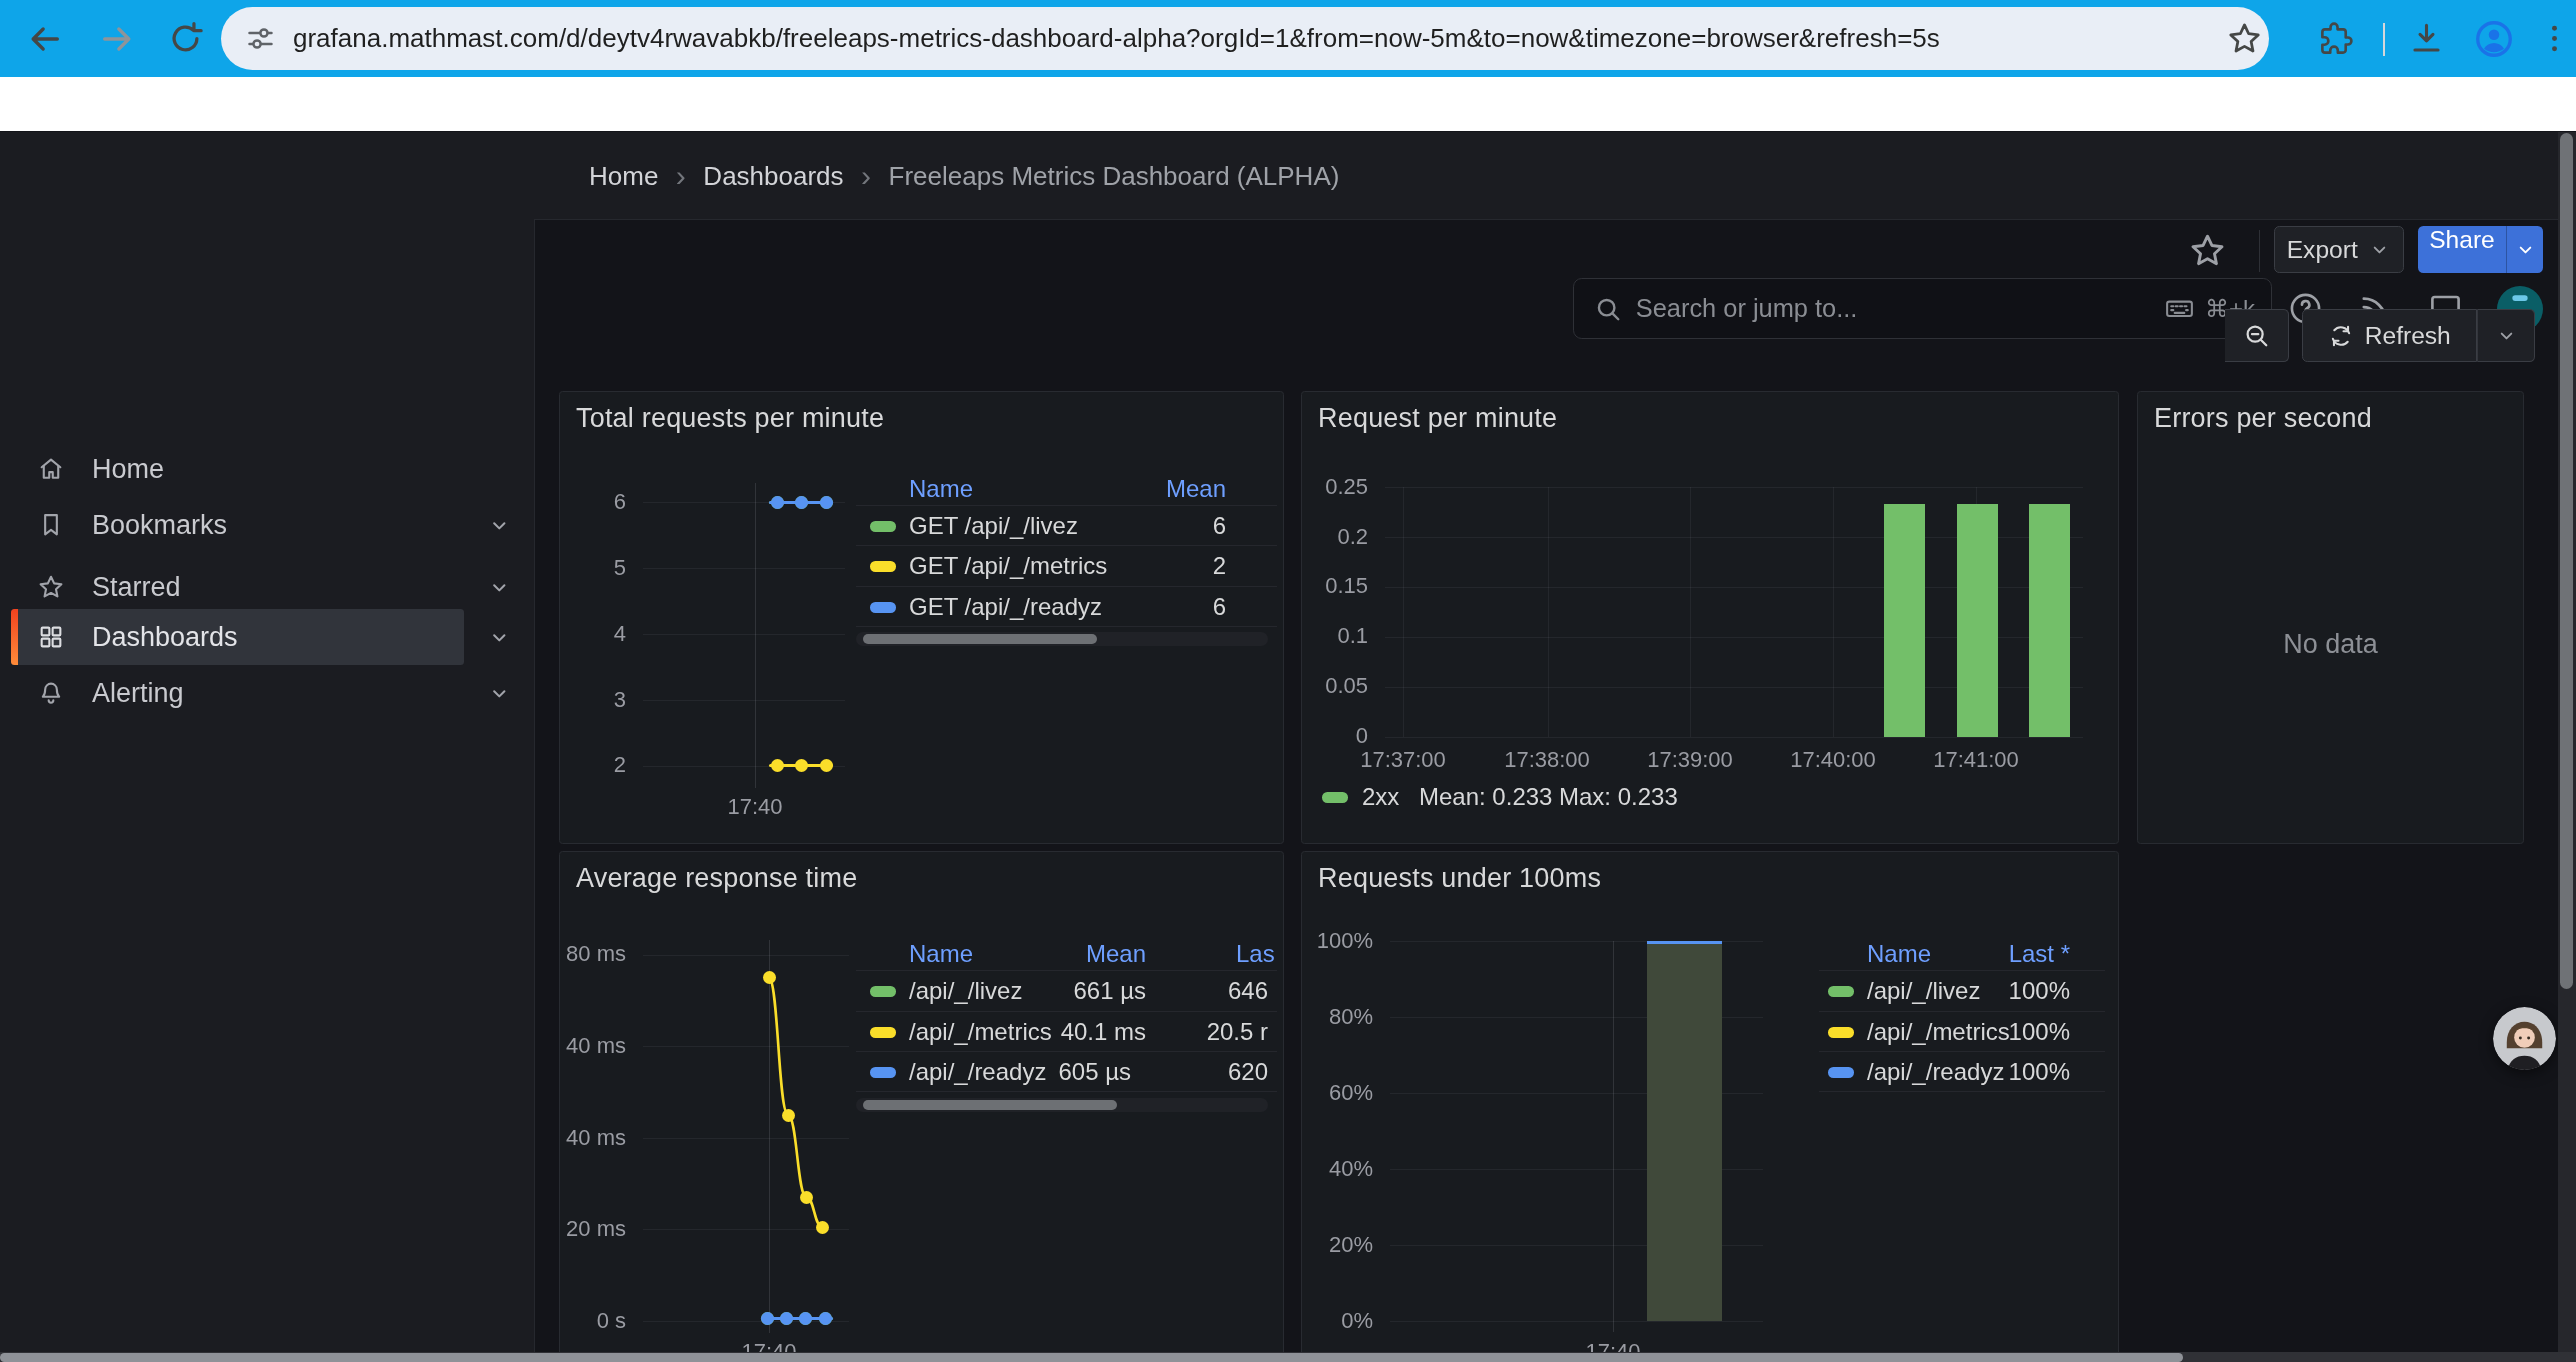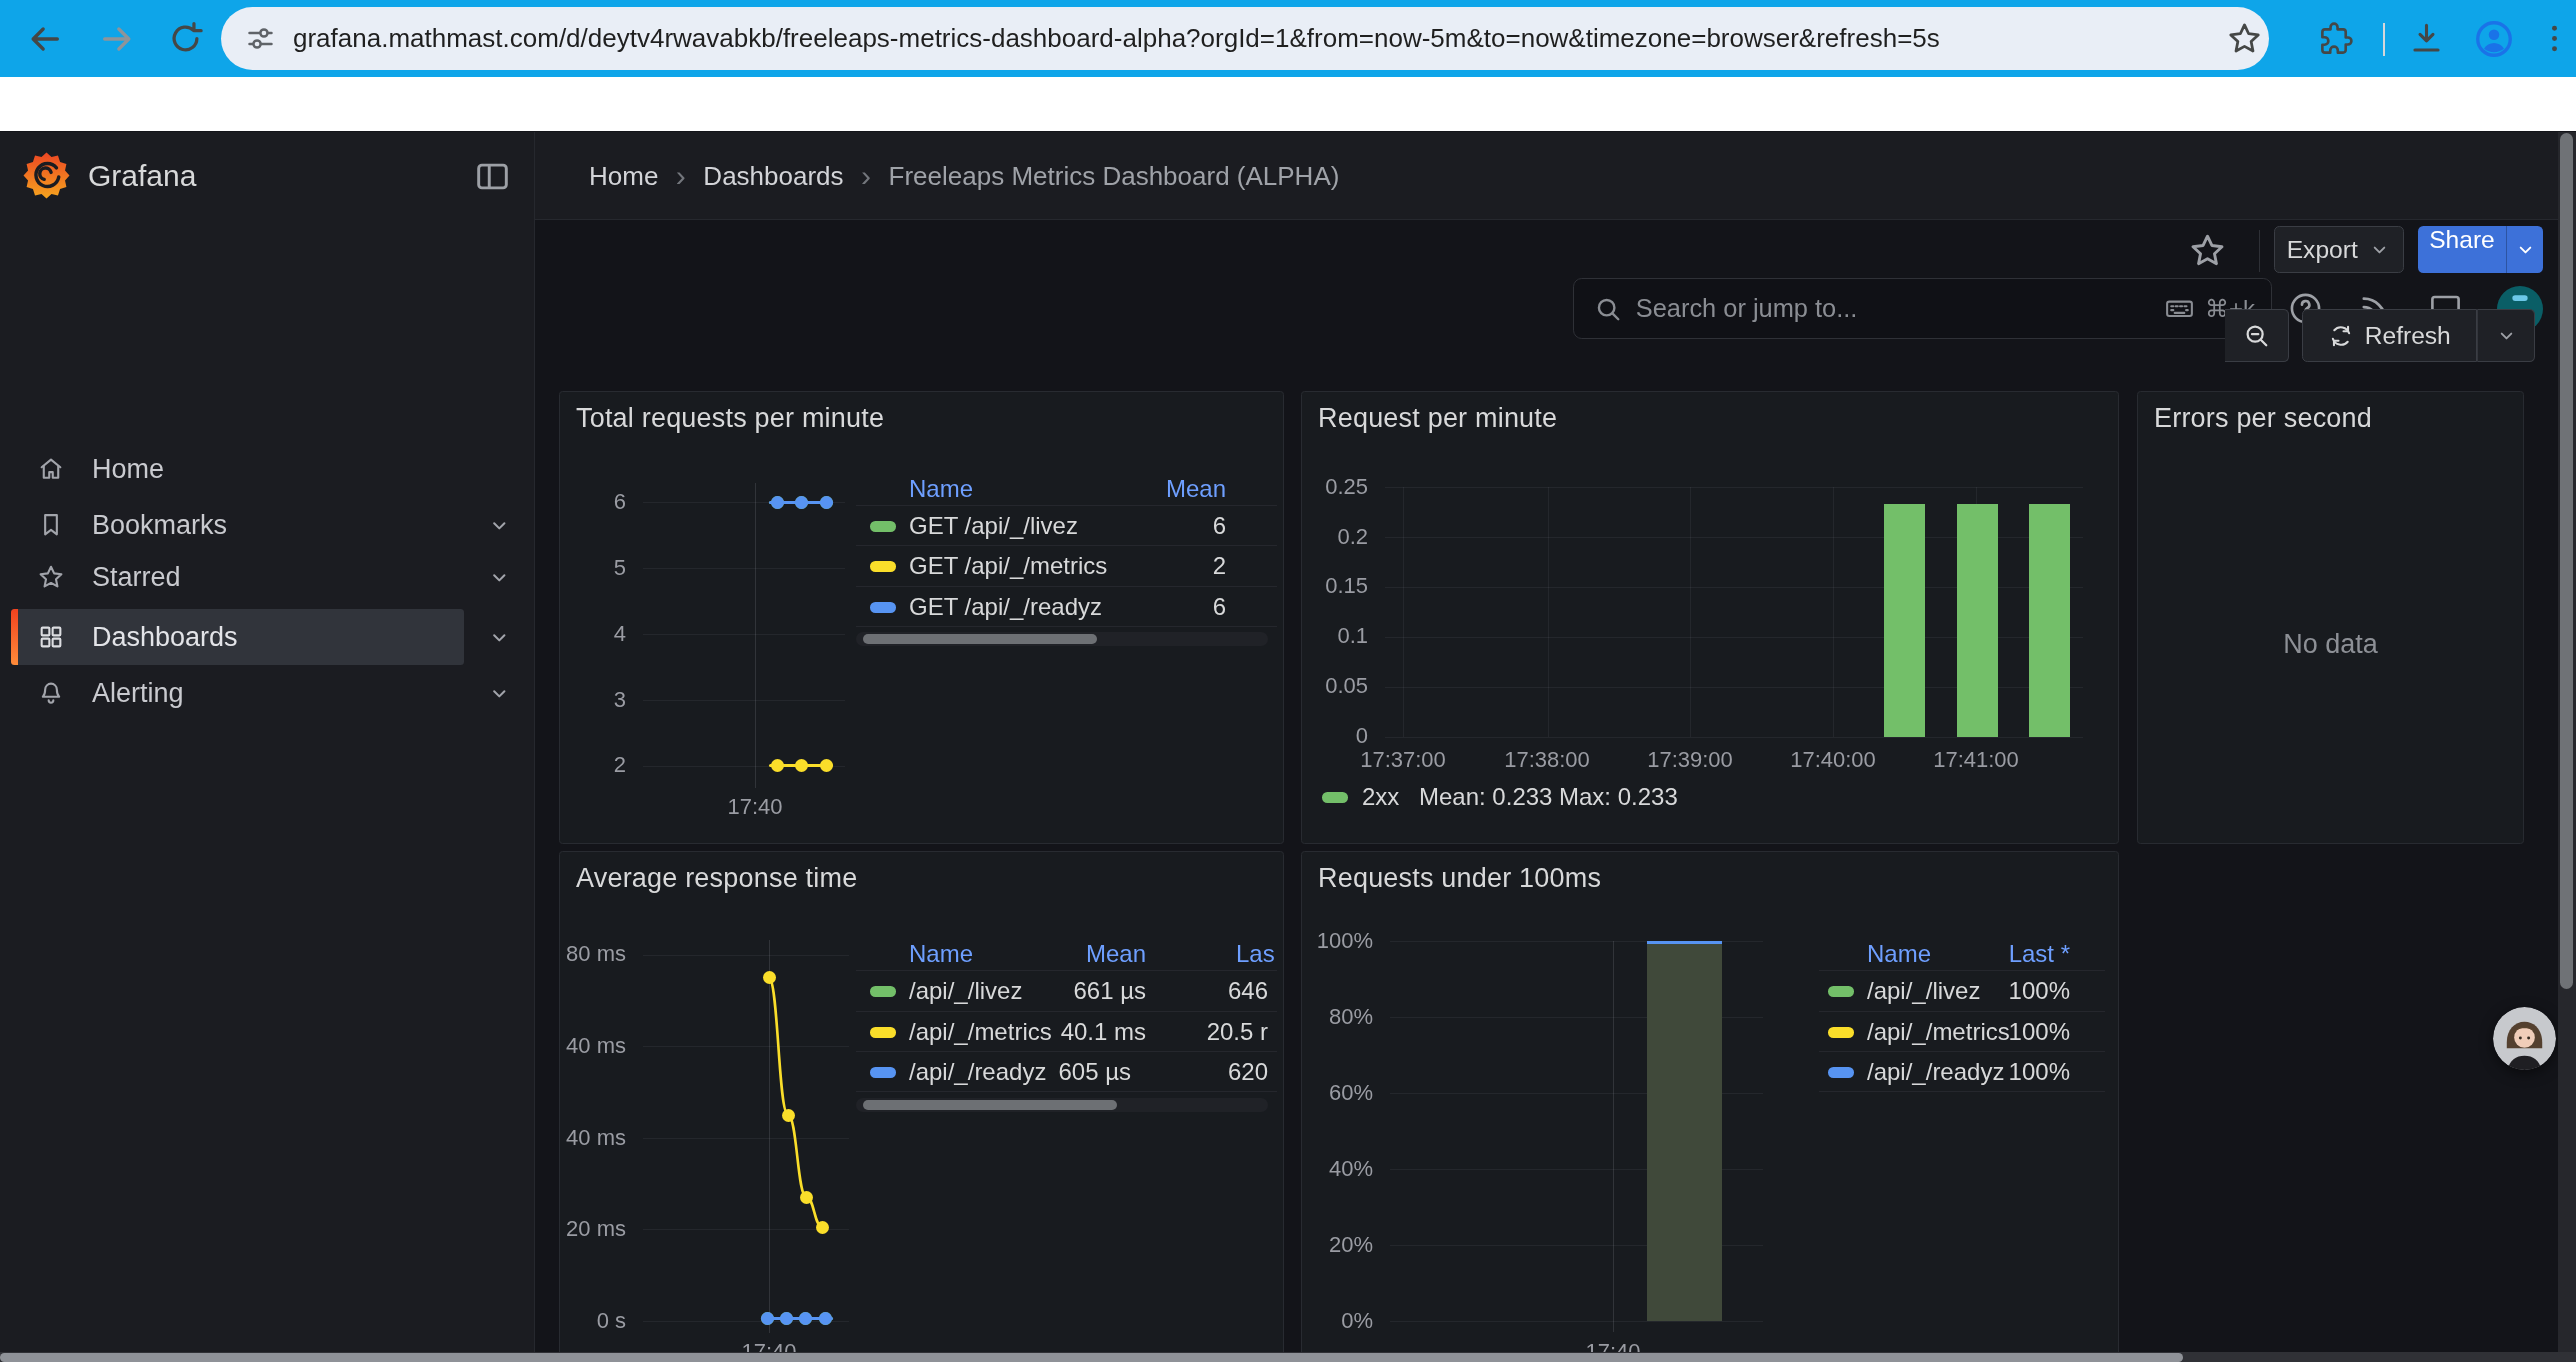--- a/index.html
+++ b/index.html
@@ -157,44 +157,20 @@
     </div>
     <div class="bmitem" style="left:309px">
       <svg viewBox="0 0 24 24" width="33" height="33">
           <path d="M3.5 7A1.6 1.6 0 0 1 5.1 5.4h4.1L11 7.1h8a1.6 1.6 0 0 1 1.6 1.6v9.2A1.6 1.6 0 0 1 19 19.5H5.1a1.6 1.6 0 0 1-1.6-1.6z" stroke="#5f6368" stroke-width="1.8" fill="none" stroke-linejoin="round"></path>
         </svg>
       <span class="bmlabel">收藏博客</span>
     </div>
   </div>
 
   <div id="nav">
-    <div id="nav-left">
-      <div style="position:absolute;left:22px;top:19px">
-        <svg viewBox="0 0 64 64" width="49" height="49">
-          <defs>
-              <linearGradient id="glg" x1="0" y1="0" x2="0" y2="1">
-                <stop offset="0" stop-color="#ec4623"></stop>
-                <stop offset="1" stop-color="#f6a51f"></stop>
-              </linearGradient>
-            </defs>
-          <polygon fill="url(#glg)" points="62,32 56.2,38.5 58,47 49.7,49.7 47,58 38.5,56.2 32,62 25.5,56.2 17,58 14.3,49.7 6,47 7.9,38.5 2,32 7.9,25.5 6,17 14.3,14.3 17,6 25.5,7.9 32,2 38.5,7.9 47,6 49.7,14.3 58,17 56.2,25.5"></polygon>
-          <path d="M45 22a15 15 0 1 0 3 12" stroke="#1b1c21" stroke-width="4.5" fill="none" stroke-linecap="round"></path>
-          <path d="M38 28a7.5 7.5 0 1 0-9 9" stroke="#1b1c21" stroke-width="4.5" fill="none" stroke-linecap="round"></path>
-        </svg>
-      </div>
-      <span id="brand" style="margin-left:88px">Grafana</span>
-      <div style="position:absolute;left:473px;top:24.6px">
-        <svg viewBox="0 0 24 24" width="39" height="39">
-            <g stroke="#9da0a6" stroke-width="1.8" fill="none">
-              <rect x="3.5" y="5" width="17" height="14" rx="2"></rect>
-              <path d="M10 5v14"></path>
-            </g>
-          </svg>
-      </div>
-    </div>
     <div id="breadcrumb">
       <span class="crumb">Home</span>
       <span class="crumbsep">›</span>
       <span class="crumb">Dashboards</span>
       <span class="crumbsep">›</span>
       <span class="crumb dim">Freeleaps Metrics Dashboard (ALPHA)</span>
     </div>
     <div id="searchbox">
       <svg style="margin-left:17.5px" viewBox="0 0 24 24" width="32" height="32">
           <circle cx="11" cy="11" r="5.8" stroke="#8a8d93" stroke-width="1.8" fill="none"></circle>
@@ -255,21 +231,21 @@
     </div>
     <div class="sbitem" style="top:278px">
       <svg class="sbicon" viewBox="0 0 24 24" width="28" height="28">
           <path d="M7 3.5h10V20l-5-3.8L7 20z" stroke="#a2a4ab" stroke-width="1.8" fill="none" stroke-linejoin="round"></path>
         </svg>
       <span class="sblabel">Bookmarks</span>
       <svg class="sbchev" viewBox="0 0 24 24" width="24.6" height="24.6">
           <path d="m7 10 5 5 5-5" stroke="#a2a4ab" stroke-width="2" fill="none" stroke-linecap="round" stroke-linejoin="round"></path>
         </svg>
     </div>
-    <div class="sbitem" style="top:330px">
+    <div class="sbitem" style="top:340px">
       <svg class="sbicon" viewBox="0 0 24 24" width="28" height="28">
           <path d="M12 3.2l2.7 5.7 6.2.8-4.6 4.3 1.2 6.1L12 17.1 6.5 20.1l1.2-6.1-4.6-4.3 6.2-.8z" stroke="#a2a4ab" stroke-width="1.8" fill="none" stroke-linejoin="round"></path>
         </svg>
       <span class="sblabel">Starred</span>
       <svg class="sbchev" viewBox="0 0 24 24" width="24.6" height="24.6">
           <path d="m7 10 5 5 5-5" stroke="#a2a4ab" stroke-width="2" fill="none" stroke-linecap="round" stroke-linejoin="round"></path>
         </svg>
     </div>
     <div class="sbitem sbactive" style="top:390px">
       <div class="sbactive-bg"></div>

